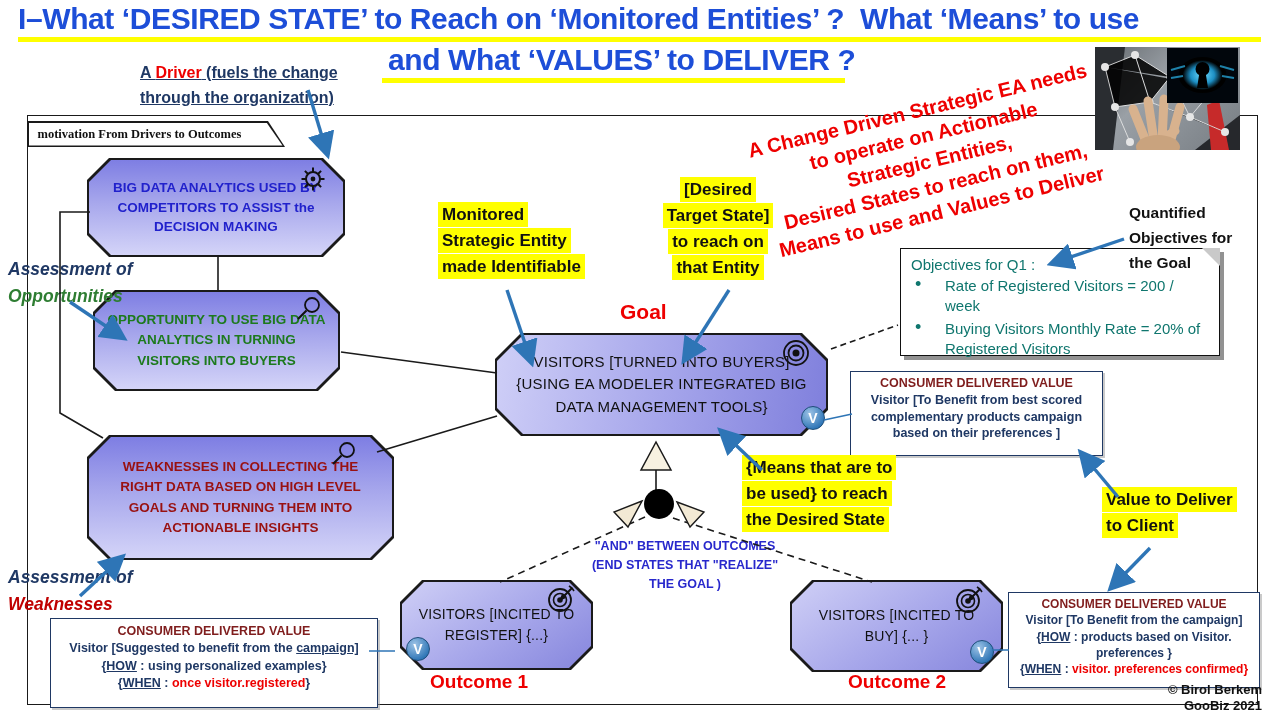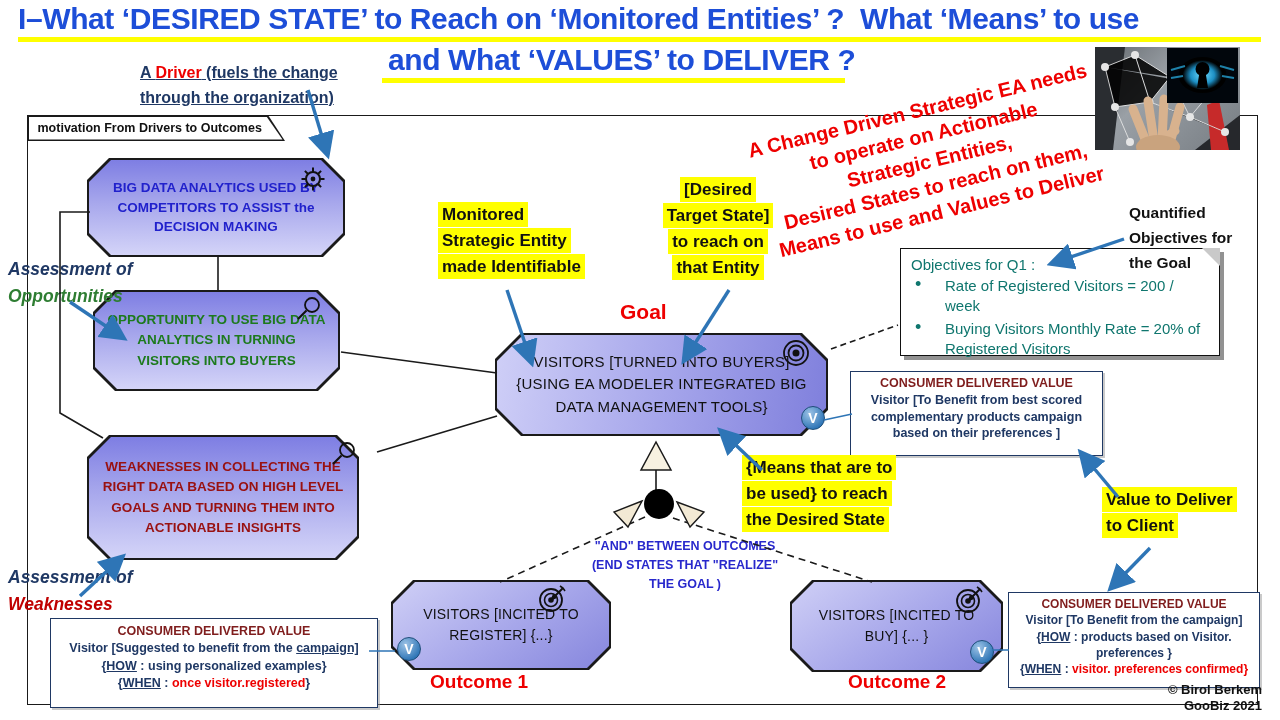--- a/index.html
+++ b/index.html
@@ -85,21 +85,21 @@
 <div class="abs yline" style="left:18px;top:37px;width:1243px;"></div>
 <div class="abs title nowrap" style="left:388px;top:43px;">and What ‘VALUES’ to DELIVER ?</div>
 <div class="abs yline" style="left:382px;top:78px;width:463px;"></div>
 
 <div class="abs drnote" style="left:140px;top:60px;">
   <div><span>A </span><span class="red">Driver</span><span> (fuels the change</span></div>
   <div>through  the organization)</div>
 </div>
 
 <div class="abs frame" style="left:27px;top:115px;width:1229px;height:588px;"></div>
-<div class="abs tab-outer" style="left:27px;top:115px;width:258px;height:38px;">
+<div class="abs tab-outer" style="left:27px;top:121px;width:258px;height:38px;font-family:Liberation Serif, serif;">
   <div class="tab-inner">motivation From Drivers to Outcomes</div>
 </div>
 
 <div class="abs photo" style="left:1095px;top:47px;width:145px;height:103px;">
   <svg width="145" height="103" viewBox="0 0 145 103">
     <polygon points="0,0 30,0 18,103 0,103" fill="#2a2d31"></polygon>
     <polygon points="100,103 145,68 145,103" fill="#26282c"></polygon>
     <polygon points="112,58 124,53 134,103 116,103" fill="#c62a2a"></polygon>
     <g stroke="#e9e9e9" stroke-width="1" opacity="0.85">
       <path d="M10,20 L40,8 L75,30 L120,40 M10,20 L20,60 L55,55 L75,30 M20,60 L35,95 M55,55 L95,70 L130,85 M95,70 L120,40 M40,8 L55,55 M75,30 L95,70"></path>
@@ -167,21 +167,21 @@
   <div class="shell"></div>
   <div class="fill g-top">
       <div class="txt t-opp">OPPORTUNITY TO USE BIG DATA ANALYTICS IN TURNING VISITORS INTO BUYERS</div>
     </div>
   <svg class="shape-icon" style="left:203px;top:6px;" width="26" height="26" viewBox="0 0 26 26">
     <circle cx="16" cy="9" r="7" fill="none" stroke="#111" stroke-width="1.8"></circle>
     <line x1="10.5" y1="14.5" x2="2" y2="23" stroke="#111" stroke-width="2.2"></line>
   </svg>
 </div>
 
-<div class="oct" style="left:87px;top:435px;width:272px;height:125px;">
+<div class="oct" style="left:87px;top:435px;width:307px;height:125px;">
   <div class="shell"></div>
   <div class="fill g-top">
       <div class="txt t-weak">WEAKNESSES IN COLLECTING THE RIGHT DATA BASED ON HIGH LEVEL GOALS AND TURNING THEM INTO ACTIONABLE INSIGHTS</div>
     </div>
   <svg class="shape-icon" style="left:244px;top:6px;" width="26" height="26" viewBox="0 0 26 26">
     <circle cx="16" cy="9" r="7" fill="none" stroke="#111" stroke-width="1.8"></circle>
     <line x1="10.5" y1="14.5" x2="2" y2="23" stroke="#111" stroke-width="2.2"></line>
   </svg>
 </div>
 
@@ -192,21 +192,21 @@
     </div>
   <svg class="shape-icon" style="left:287px;top:6px;" width="28" height="28" viewBox="0 0 28 28">
     <circle cx="14" cy="14" r="12" fill="none" stroke="#111" stroke-width="1.8"></circle>
     <circle cx="14" cy="14" r="7.5" fill="none" stroke="#111" stroke-width="1.8"></circle>
     <circle cx="14" cy="14" r="3.5" fill="#111"></circle>
   </svg>
   <div class="vbadge" style="left:306px;top:73px;">V</div>
 </div>
 <div class="abs redlabel" style="left:620px;top:300px;font-size:21px;">Goal</div>
 
-<div class="oct" style="left:391px;top:580px;width:220px;height:90px;border-radius:15px;">
+<div class="oct" style="left:400px;top:580px;width:193px;height:90px;border-radius:15px;">
   <div class="shell"></div>
   <div class="fill g-out">
       <div class="txt t-out">VISITORS [INCITED TO REGISTER] {...}</div>
     </div>
   <svg class="shape-icon" style="left:147px;top:5px;" width="28" height="28" viewBox="0 0 28 28">
     <circle cx="13" cy="15" r="11" fill="none" stroke="#111" stroke-width="1.8"></circle>
     <circle cx="13" cy="15" r="6.5" fill="none" stroke="#111" stroke-width="1.6"></circle>
     <circle cx="13" cy="15" r="2.8" fill="#111"></circle>
     <path d="M25,3 L15,13" stroke="#111" stroke-width="2"></path>
     <polygon points="12,16 19,13 15,9" fill="#111"></polygon>

